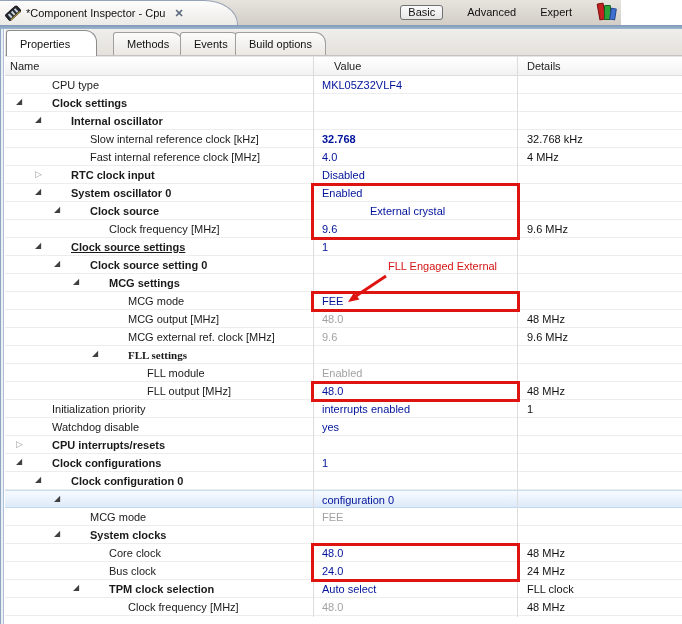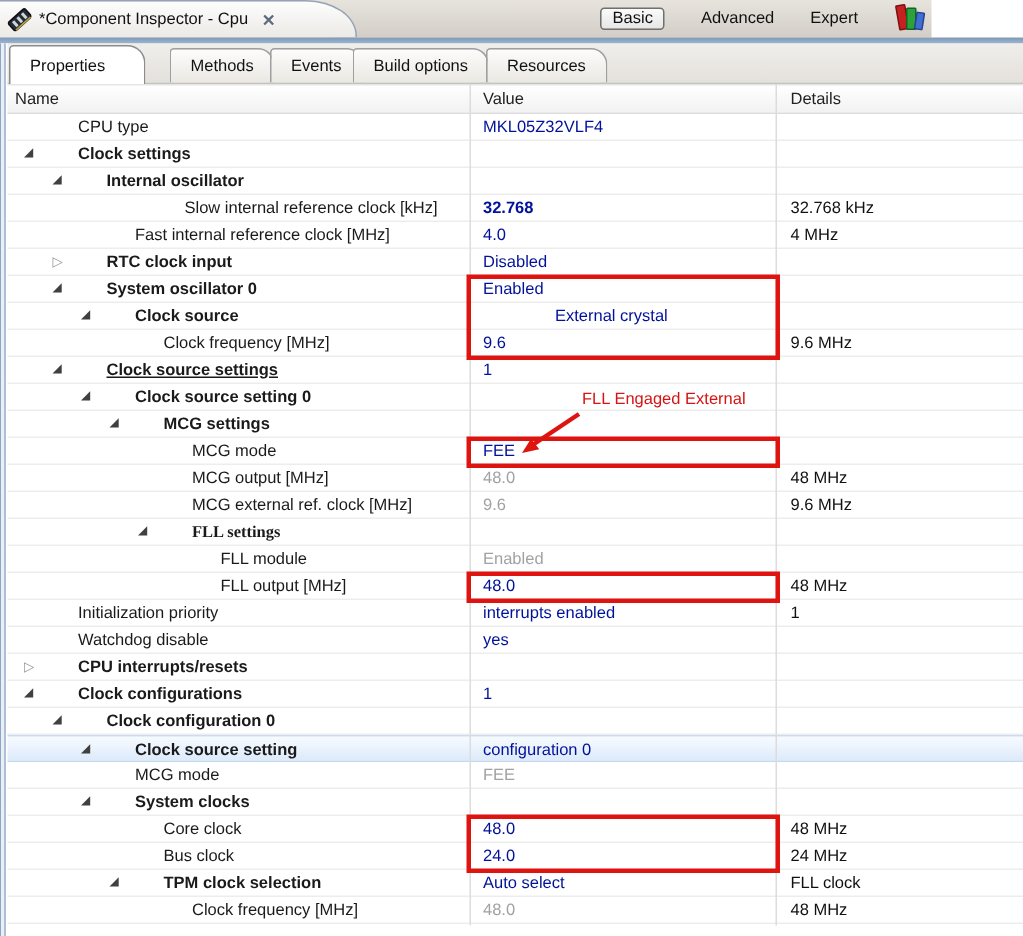--- a/index.html
+++ b/index.html
@@ -98,46 +98,45 @@
       </span>
     </div>
   </div>
   <div class="blue-band"></div>
 
   <div class="tabstrip">
     <div class="ptab active" style="left:6px">Properties</div>
     <div class="ptab" style="left:113px">Methods</div>
     <div class="ptab" style="left:180px">Events</div>
     <div class="ptab" style="left:235px">Build options</div>
-    <div class="ptab" style="left:324px">Resources</div>
   </div>
 
   <div class="grid-header">
     <span class="h" style="left:10px">Name</span>
-    <span class="h" style="left:322px">Value</span>
+    <span class="h" style="left:334px">Value</span>
     <span class="h" style="left:527px">Details</span>
   </div>
   <div class="col-line" style="left:313px"></div>
   <div class="col-line" style="left:517px"></div>
 
   <div class="tbody">
       <div class="trow">
         <span class="nm" style="left: 52px;">CPU type</span>
         <span class="val" style="color: rgb(0, 18, 154);">MKL05Z32VLF4</span>
       </div>
       <div class="trow">
         <span class="tri exp" style="left: 16px;">◢</span>
         <span class="nm b" style="left: 52px;">Clock settings</span>
       </div>
       <div class="trow">
         <span class="tri exp" style="left: 35px;">◢</span>
         <span class="nm b" style="left: 71px;">Internal oscillator</span>
       </div>
       <div class="trow">
-        <span class="nm" style="left: 90px; margin-left: 33px;">Slow internal reference clock [kHz]</span>
+        <span class="nm" style="left: 90px;">Slow internal reference clock [kHz]</span>
         <span class="val" style="color: rgb(0, 18, 154); font-weight: bold;">32.768</span>
         <span class="det">32.768 kHz</span>
       </div>
       <div class="trow">
         <span class="nm" style="left: 90px;">Fast internal reference clock [MHz]</span>
         <span class="val" style="color: rgb(0, 18, 154);">4.0</span>
         <span class="det">4 MHz</span>
       </div>
       <div class="trow">
         <span class="tri col" style="left: 35px;">▷</span>
@@ -216,21 +215,20 @@
         <span class="tri exp" style="left: 16px;">◢</span>
         <span class="nm b" style="left: 52px;">Clock configurations</span>
         <span class="val" style="color: rgb(0, 18, 154);">1</span>
       </div>
       <div class="trow">
         <span class="tri exp" style="left: 35px;">◢</span>
         <span class="nm b" style="left: 71px;">Clock configuration 0</span>
       </div>
       <div class="trow selected">
         <span class="tri exp" style="left: 54px;">◢</span>
-        <span class="nm b" style="left: 90px;">Clock source setting</span>
         <span class="val" style="color: rgb(0, 18, 154);">configuration 0</span>
       </div>
       <div class="trow">
         <span class="nm" style="left: 90px;">MCG mode</span>
         <span class="val" style="color: rgb(162, 162, 162);">FEE</span>
       </div>
       <div class="trow">
         <span class="tri exp" style="left: 54px;">◢</span>
         <span class="nm b" style="left: 90px; text-align: center;">System clocks</span>
       </div>

